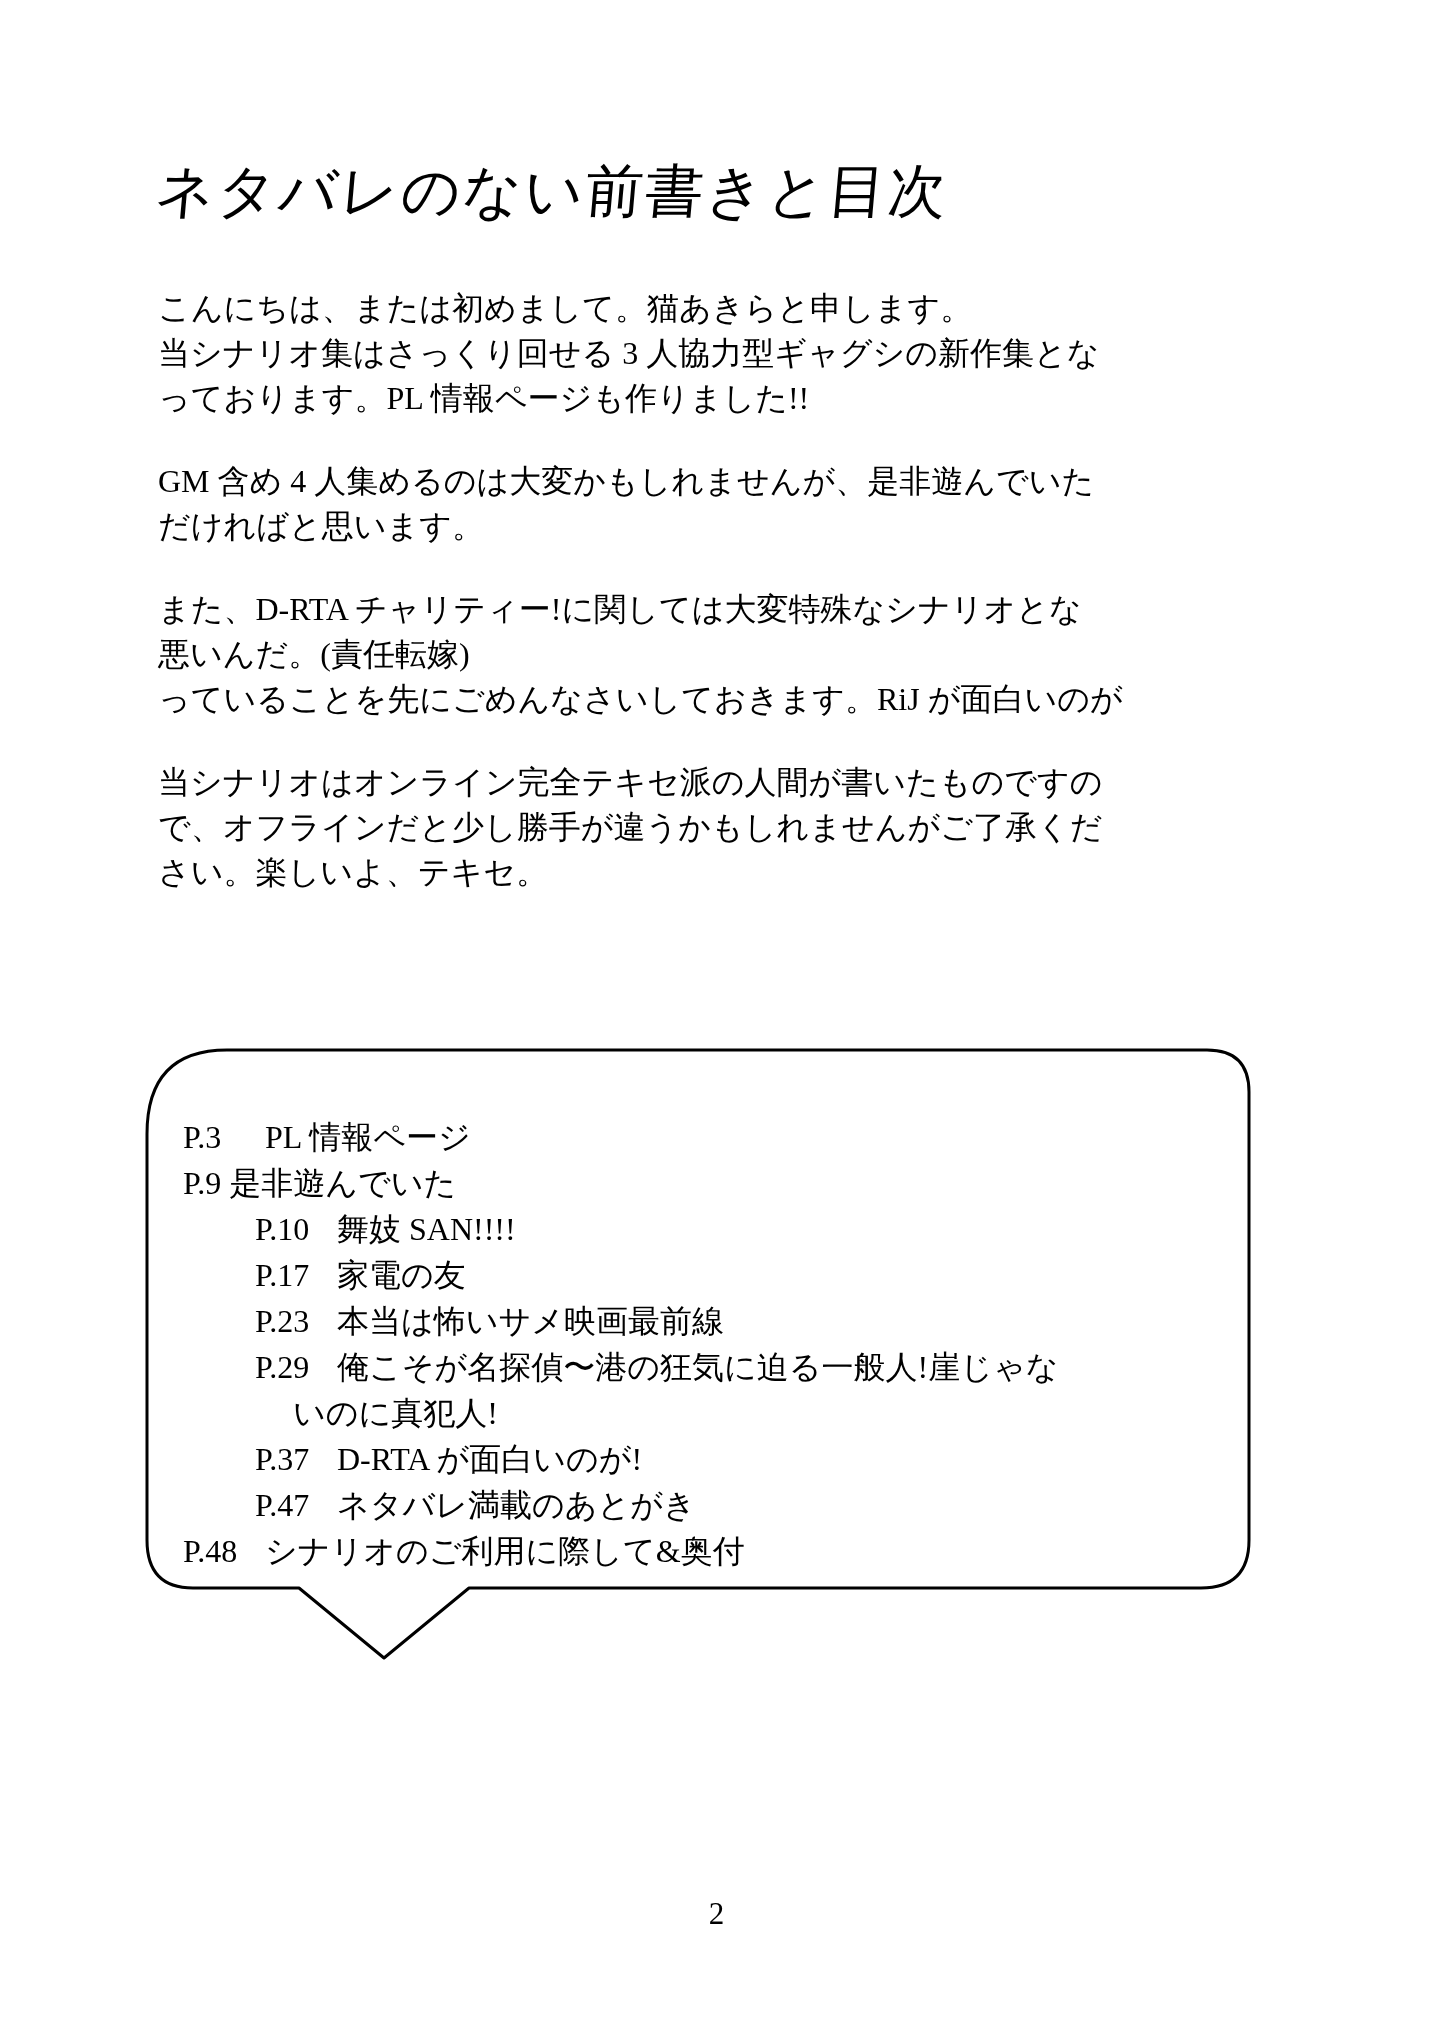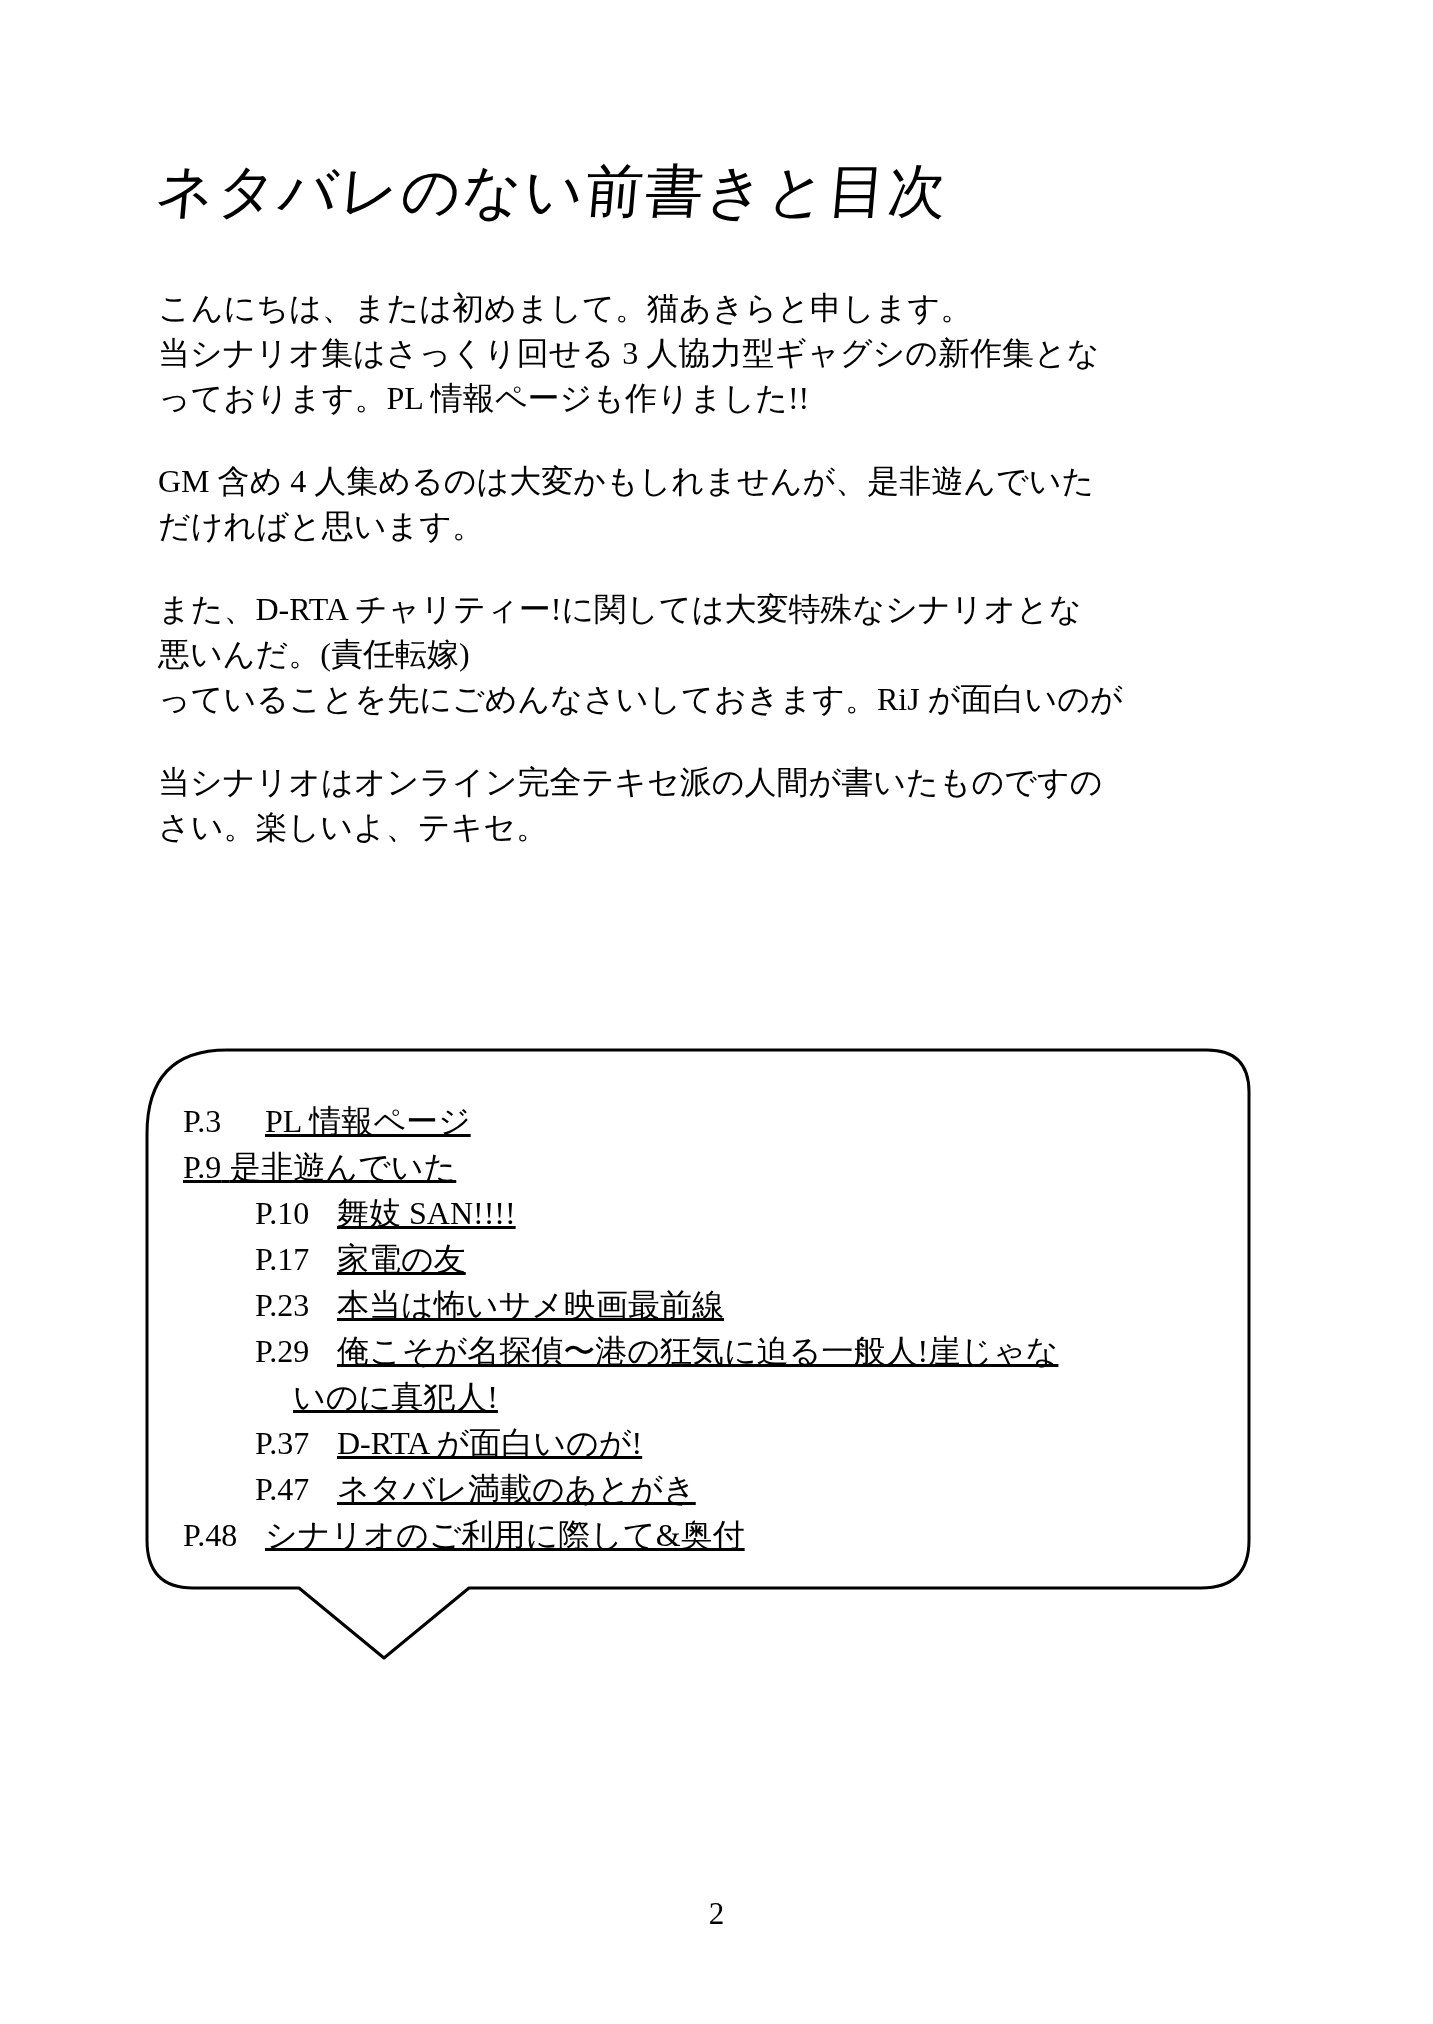--- a/index.html
+++ b/index.html
@@ -50,25 +50,24 @@
     height: 620px;
   }
   .bubble-wrap svg {
     position: absolute;
     left: 0;
     top: 0;
   }
   .toc {
     position: absolute;
     left: 40px;
-    top: 50px;
+    top: 66px;
     font-size: 32px;
     line-height: 46px;
     white-space: nowrap;
-    text-decoration: underline;
   }
   .toc-line.ind-top  { margin-left: 0; }
   .toc-line.ind-sub  { margin-left: 72px; }
   .toc-line.ind-cont { margin-left: 110px; }
   .lbl-tab {
     display: inline-block;
     min-width: 82px;
   }
   .page-num {
     position: absolute;
@@ -96,20 +95,21 @@
         <div class="line">GM 含め 4 人集めるのは大変かもしれませんが、是非遊んでいた</div>
         <div class="line">だければと思います。</div>
       </div>
       <div class="para">
         <div class="line">また、D-RTA チャリティー!に関しては大変特殊なシナリオとな</div>
         <div class="line">悪いんだ。(責任転嫁)</div>
         <div class="line">っていることを先にごめんなさいしておきます。RiJ が面白いのが</div>
       </div>
       <div class="para">
         <div class="line">当シナリオはオンライン完全テキセ派の人間が書いたものですの</div>
+        <div class="line">で、オフラインだと少し勝手が違うかもしれませんがご了承くだ</div>
         <div class="line">さい。楽しいよ、テキセ。</div>
       </div>
     </div>
 
   <div class="bubble-wrap">
     <svg width="1110" height="620" viewBox="0 0 1110 620">
       <path d="M 84 2
                L 1064 2
                Q 1106 2 1106 44
                L 1106 492

